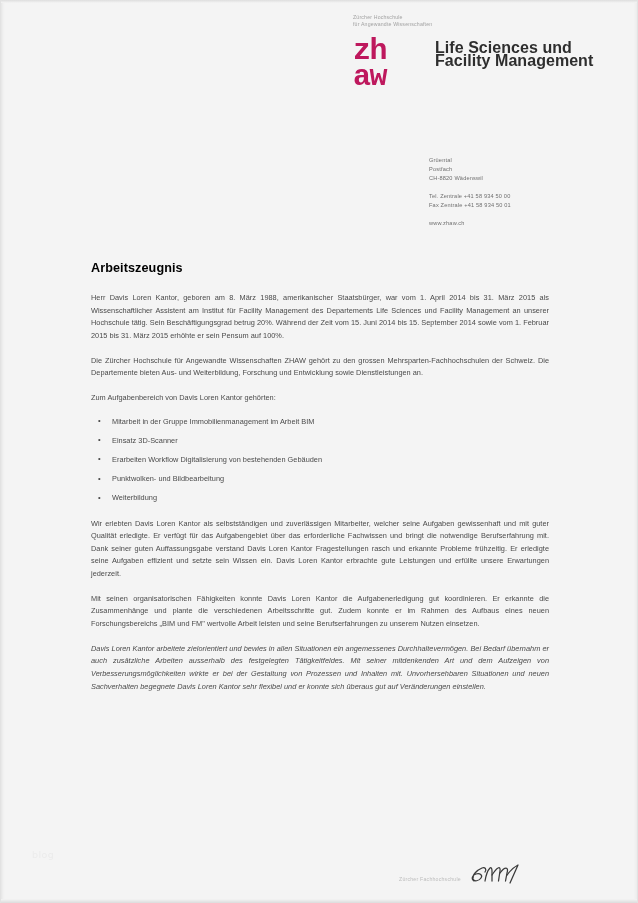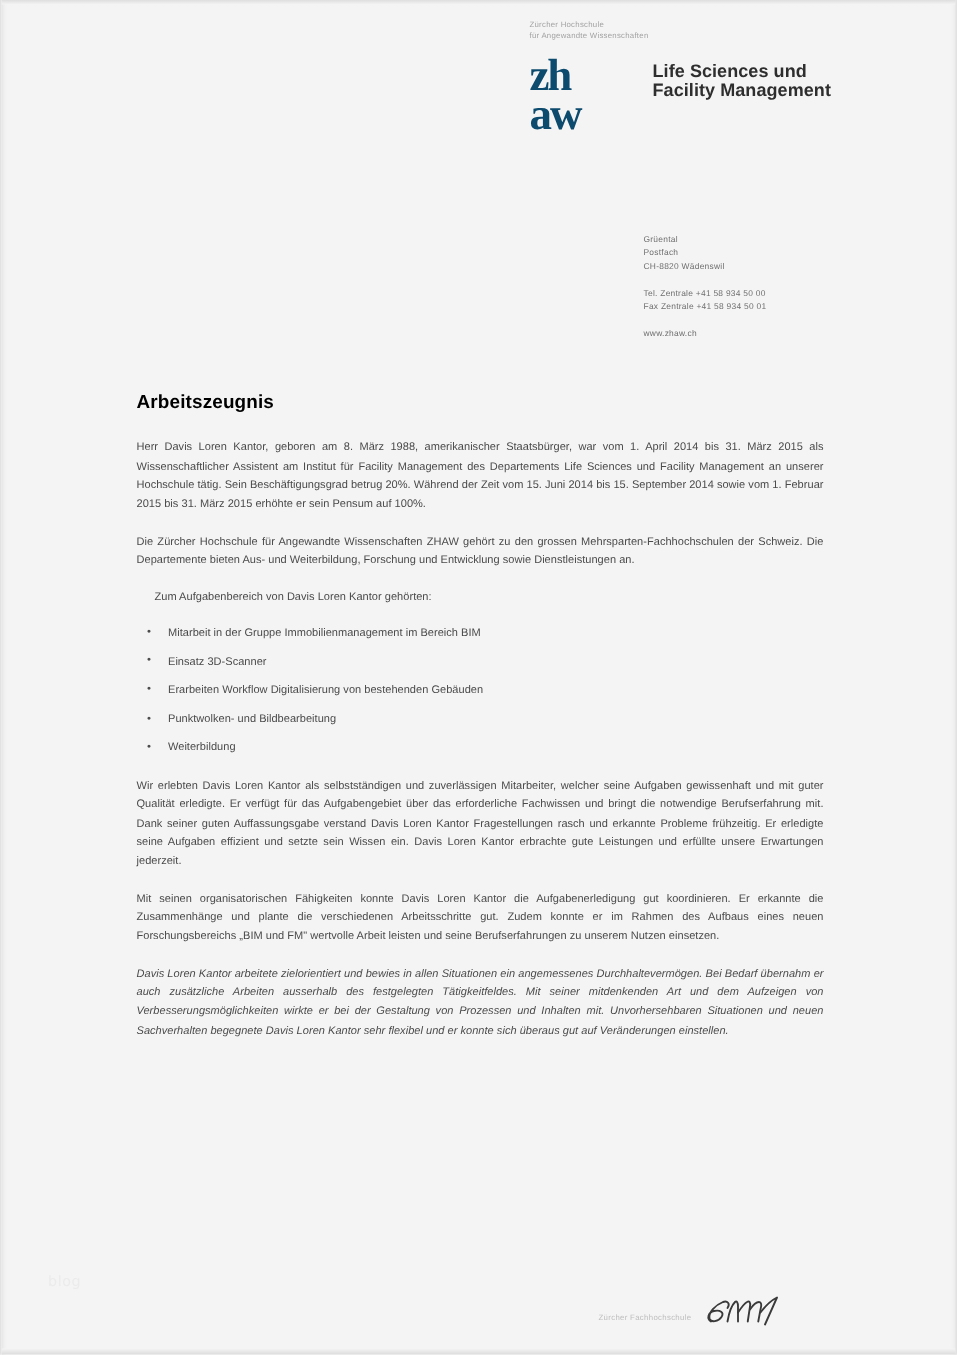--- a/index.html
+++ b/index.html
@@ -59,31 +59,31 @@
   }
   .logo-row {
     display: flex;
     align-items: flex-start;
   }
   .logo-mark {
     font-size: 30px;
     line-height: 26px;
     font-weight: 700;
     letter-spacing: -1.4px;
-    color: #0c4a6e;
-    font-family: Liberation Serif, serif;
+    color: #be185d;
+    font-family: Liberation Mono, monospace;
     width: 62px;
     padding-top: 2px;
     filter: blur(.22px);
   }
   .logo-mark span { display: block; }
   .dept-title {
     margin-left: 20px;
     margin-top: 5px;
-    font-size: 12px;
+    font-size: 16px;
     line-height: 13.6px;
     font-weight: 700;
     color: #2e2e2e;
     letter-spacing: .05px;
     white-space: pre-line;
   }
 
   
   .address {
     position: absolute;
@@ -118,21 +118,21 @@
     color: #4a4a4a;
     text-align: justify;
     letter-spacing: .02px;
   }
   .body p {
     margin: 0 0 12.4px 0;
     text-align: justify;
     text-justify: inter-word;
   }
   .body p.last { margin-bottom: 0; font-style: italic; }
-  .body p.lead-in { margin-bottom: 11px; margin-left: 12px; }
+  .body p.lead-in { margin-bottom: 11px; }
 
   ul.tasks {
     list-style: none;
     margin: 0 0 13px 0;
     padding: 0;
   }
   ul.tasks li {
     position: relative;
     padding-left: 21px;
     margin-bottom: 6.6px;
@@ -214,21 +214,21 @@
   </div>
 
   <div class="doc-title">Arbeitszeugnis</div>
 
   <div class="body">
     <p>Herr Davis Loren Kantor, geboren am 8. März 1988, amerikanischer Staatsbürger, war vom 1. April 2014 bis 31. März 2015 als Wissenschaftlicher Assistent am Institut für Facility Management des Departements Life Sciences und Facility Management an unserer Hochschule tätig. Sein Beschäftigungsgrad betrug 20%. Während der Zeit vom 15. Juni 2014 bis 15. September 2014 sowie vom 1. Februar 2015 bis 31. März 2015 erhöhte er sein Pensum auf 100%.</p>
     <p>Die Zürcher Hochschule für Angewandte Wissenschaften ZHAW gehört zu den grossen Mehrsparten-Fachhochschulen der Schweiz. Die Departemente bieten Aus- und Weiterbildung, Forschung und Entwicklung sowie Dienstleistungen an.</p>
     <p class="lead-in">Zum Aufgabenbereich von Davis Loren Kantor gehörten:</p>
 
     <ul class="tasks">
-      <li>Mitarbeit in der Gruppe Immobilienmanagement im Bereich BIM</li>
+      <li>Mitarbeit in der Gruppe Immobilienmanagement im Arbeit BIM</li>
       <li>Einsatz 3D-Scanner</li>
       <li>Erarbeiten Workflow Digitalisierung von bestehenden Gebäuden</li>
       <li>Punktwolken- und Bildbearbeitung</li>
       <li>Weiterbildung</li>
     </ul>
 
     <p>Wir erlebten Davis Loren Kantor als selbstständigen und zuverlässigen Mitarbeiter, welcher seine Aufgaben gewissenhaft und mit guter Qualität erledigte. Er verfügt für das Aufgabengebiet über das erforderliche Fachwissen und bringt die notwendige Berufserfahrung mit. Dank seiner guten Auffassungsgabe verstand Davis Loren Kantor Fragestellungen rasch und erkannte Probleme frühzeitig. Er erledigte seine Aufgaben effizient und setzte sein Wissen ein. Davis Loren Kantor erbrachte gute Leistungen und erfüllte unsere Erwartungen jederzeit.</p>
     <p>Mit seinen organisatorischen Fähigkeiten konnte Davis Loren Kantor die Aufgabenerledigung gut koordinieren. Er erkannte die Zusammenhänge und plante die verschiedenen Arbeitsschritte gut. Zudem konnte er im Rahmen des Aufbaus eines neuen Forschungsbereichs „BIM und FM" wertvolle Arbeit leisten und seine Berufserfahrungen zu unserem Nutzen einsetzen.</p>
     <p class="last">Davis Loren Kantor arbeitete zielorientiert und bewies in allen Situationen ein angemessenes Durchhaltevermögen. Bei Bedarf übernahm er auch zusätzliche Arbeiten ausserhalb des festgelegten Tätigkeitfeldes. Mit seiner mitdenkenden Art und dem Aufzeigen von Verbesserungsmöglichkeiten wirkte er bei der Gestaltung von Prozessen und Inhalten mit. Unvorhersehbaren Situationen und neuen Sachverhalten begegnete Davis Loren Kantor sehr flexibel und er konnte sich überaus gut auf Veränderungen einstellen.</p>
   </div>

